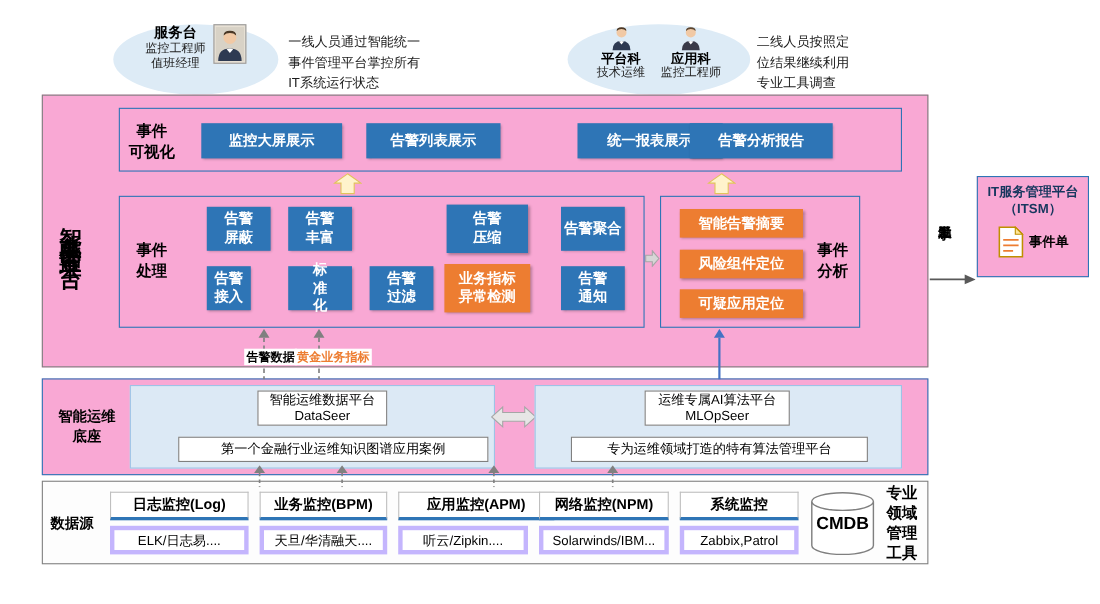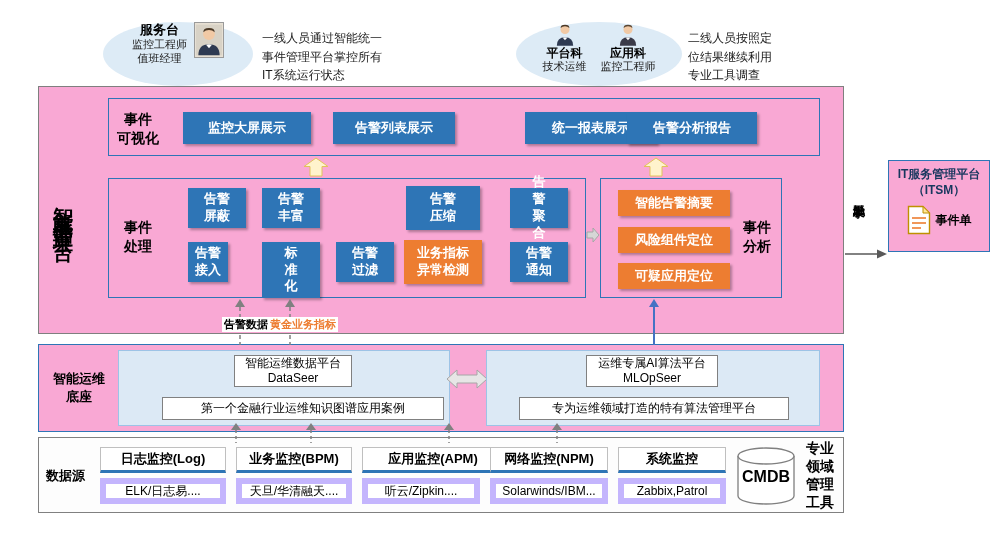--- a/index.html
+++ b/index.html
@@ -14,21 +14,21 @@
         display:flex; align-items:center; justify-content:center; text-align:center; line-height:1.3;
         box-shadow:1.5px 1.5px 2.5px rgba(0,0,0,.3); }
   .ob { position:absolute; background:#ED7D31; color:#fff; font-weight:bold; font-size:13px;
         display:flex; align-items:center; justify-content:center; text-align:center; line-height:1.3;
         box-shadow:1.5px 1.5px 2.5px rgba(0,0,0,.3); }
   .seclabel { position:absolute; font-weight:bold; font-size:14px; color:#000; text-align:center; line-height:1.35; white-space:pre-line; }
   .vtext { writing-mode:vertical-rl; text-orientation:upright; }
   .whitebox { position:absolute; background:#fff; border:1px solid #808080; display:flex; align-items:center; justify-content:center; text-align:center; font-size:12px; line-height:1.25; white-space:pre-line; color:#000; }
   .dshead { position:absolute; background:#fff; border:1px solid #BFBFBF; border-bottom:3px solid #2E75B6;
             display:flex; align-items:center; justify-content:center; font-weight:bold; font-size:13px; color:#000; }
-  .dsval  { position:absolute; background:#fff; border:6px solid #c4b5fd;
+  .dsval  { position:absolute; background:#fff; border:4px solid #c4b5fd;
             display:flex; align-items:center; justify-content:center; font-size:12px; color:#000; }
   .ptitle { font-weight:bold; font-size:12px; color:#000; }
   .prole  { font-size:11px; color:#222; }
   .flowlbl { position:absolute; font-size:11px; font-weight:bold; background:#fff; padding:0 2px; z-index:5; }
   .person-col { display:flex; flex-direction:column; align-items:center; line-height:1.2; }
   svg { display:block; }
 </style>
 </head>
 <body>
 
@@ -101,23 +101,23 @@
         <path d="M13 1 L25 9.5 L19 9.5 L19 19 L7 19 L7 9.5 L1 9.5 Z" fill="#FFF3CC" stroke="#E2C25C" stroke-width="1"></path>
       </svg>
   </div>
 
   <div class="frame" style="left:108px;top:178px;width:478px;height:120px;border:1px solid #2E75B6;"></div>
   <div class="seclabel" style="left:114px;top:218px;width:48px;">事件
 处理</div>
   <div class="bb" style="left:188px;top:188px;width:58px;height:40px;padding:0 13px;">告警屏蔽</div>
   <div class="bb" style="left:262px;top:188px;width:58px;height:40px;padding:0 13px;">告警丰富</div>
   <div class="bb" style="left:406px;top:186px;width:74px;height:44px;padding:0 21px;">告警压缩</div>
-  <div class="bb" style="left:510px;top:188px;width:58px;height:40px;padding:0 20px;">告警聚合</div>
+  <div class="bb" style="left:510px;top:188px;width:58px;height:40px;padding:0 0;">告警聚合</div>
   <div class="bb" style="left:188px;top:242px;width:40px;height:40px;padding:0 5px;">告警接入</div>
-  <div class="bb" style="left:262px;top:242px;width:58px;height:56px;padding:0 27px;">标准化</div>
+  <div class="bb" style="left:262px;top:242px;width:58px;height:40px;padding:0 27px;">标准化</div>
   <div class="bb" style="left:336px;top:242px;width:58px;height:40px;padding:0 13px;">告警过滤</div>
   <div class="ob" style="left:404px;top:240px;width:78px;height:44px;padding:0 11px;">业务指标异常检测</div>
   <div class="bb" style="left:510px;top:242px;width:58px;height:40px;padding:0 13px;">告警通知</div>
 
   <div class="abs" style="left:586px;top:227px;">
     <svg width="14" height="16">
         <path d="M1 5 L7 5 L7 1 L13 8 L7 15 L7 11 L1 11 Z" fill="#D6D6D6" stroke="#A6A6A6" stroke-width="1"></path>
       </svg>
   </div>
 

